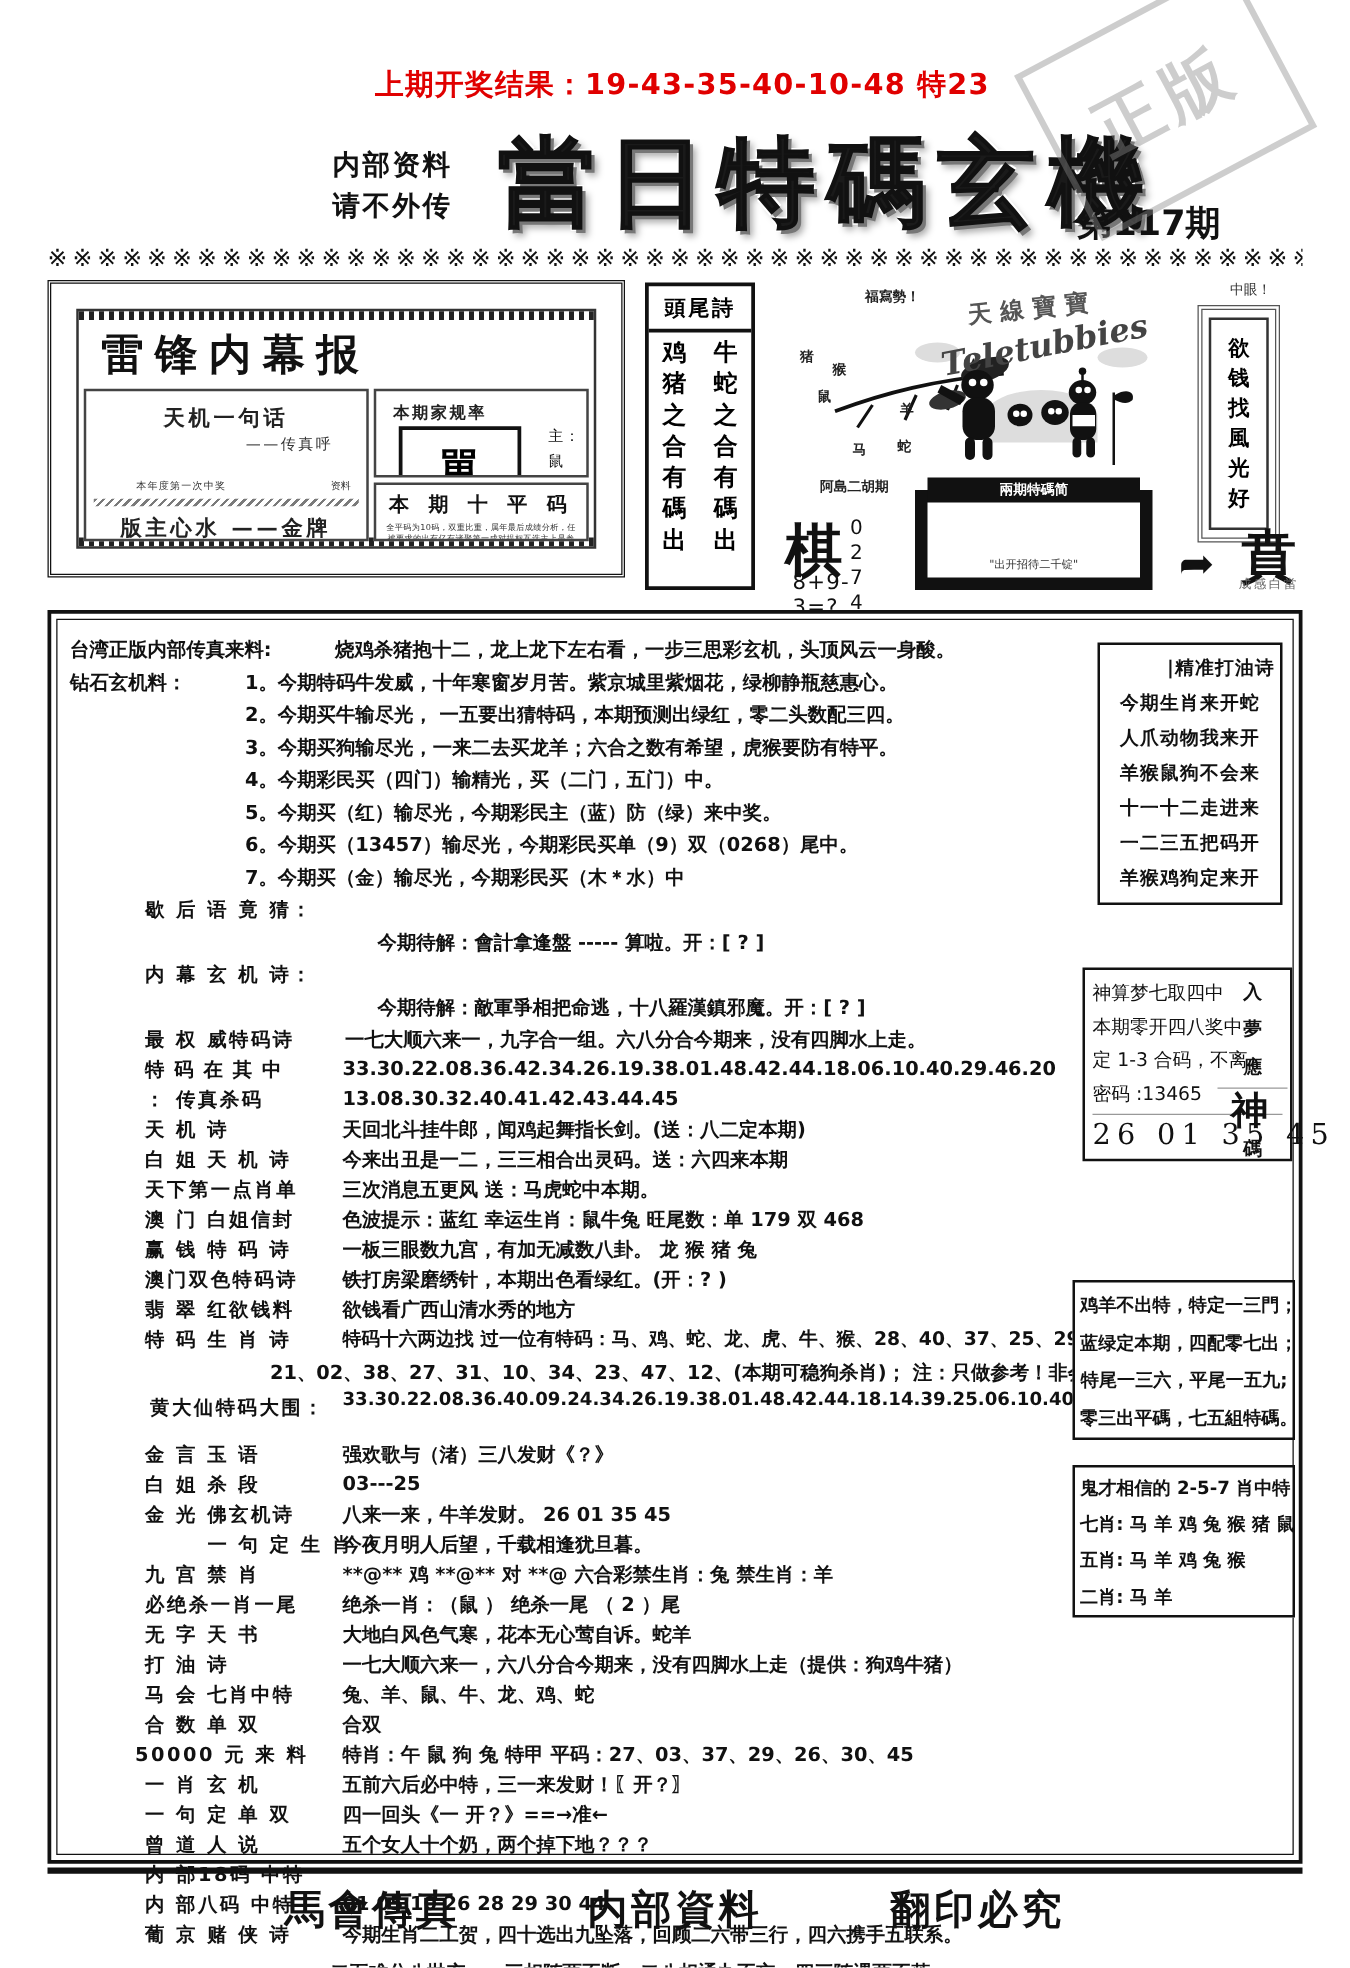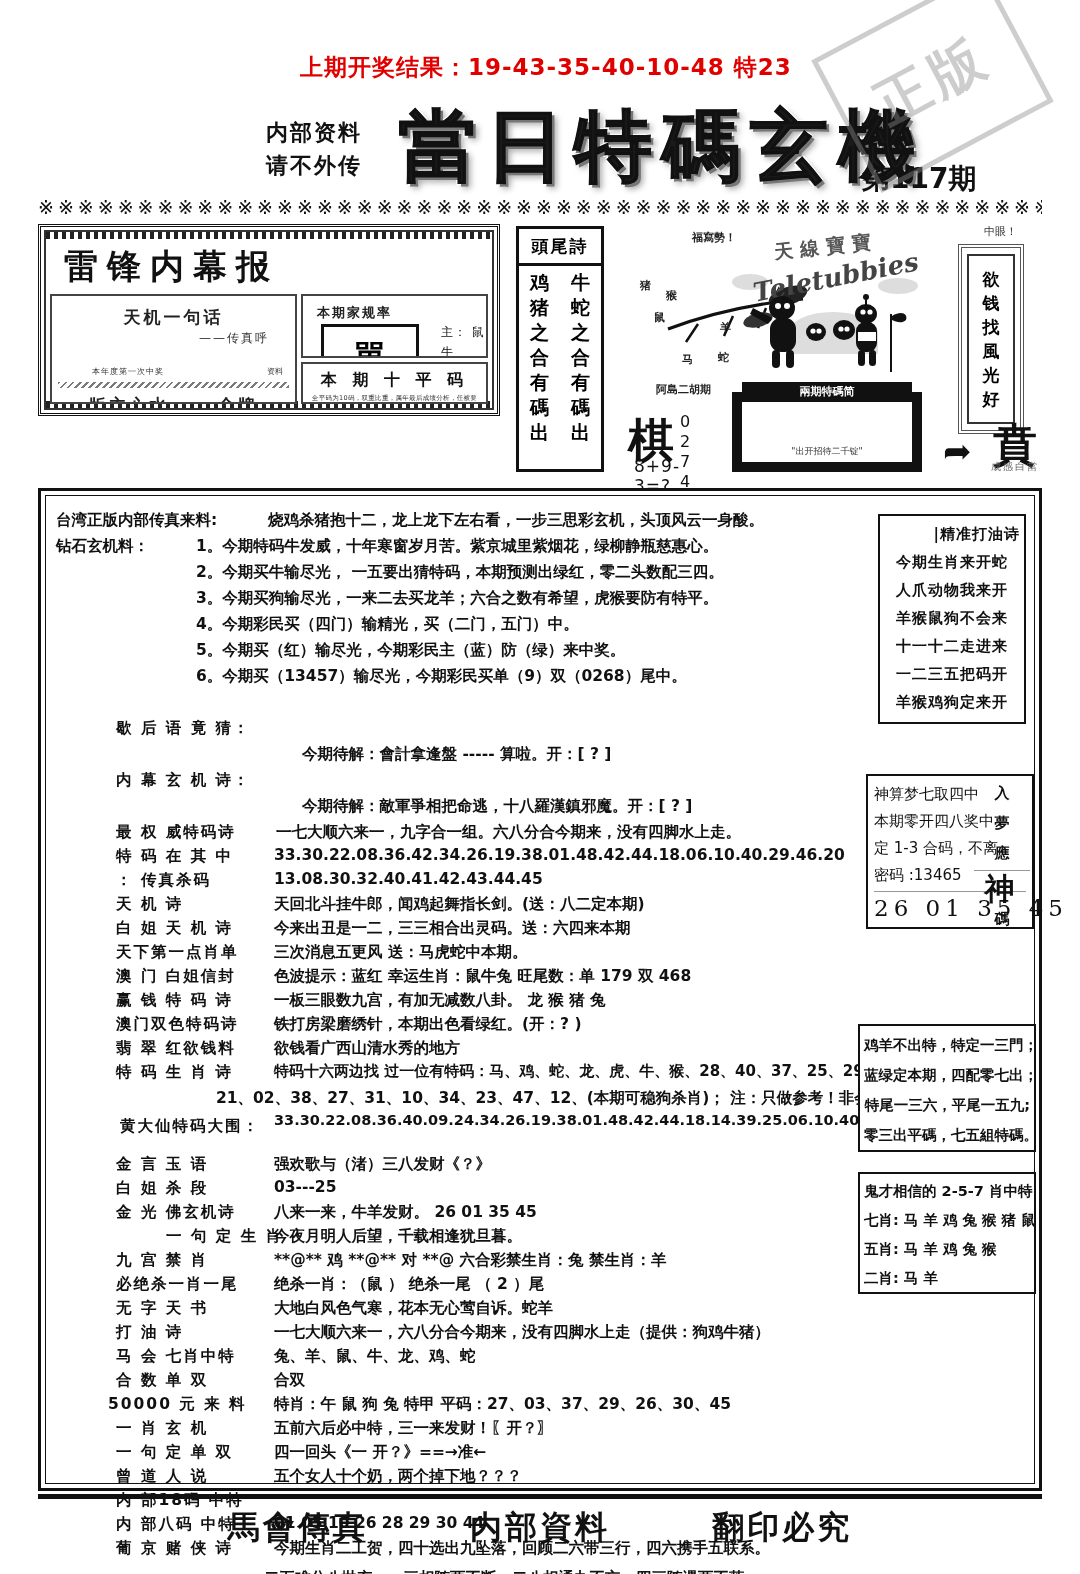--- a/index.html
+++ b/index.html
@@ -58,23 +58,23 @@
     position:absolute;left:38px;top:196px;width:1004px;
     font-size:19px;color:#111;letter-spacing:4px;
     overflow:hidden;white-space:nowrap;height:24px;
     font-family:"DejaVu Sans","Liberation Sans",sans-serif;
   }
 
   
   .band{position:absolute;left:38px;top:224px;width:1004px;height:262px;}
 
   .poster{
-    position:absolute;left:0;top:0;width:462px;height:192px;
+    position:absolute;left:0;top:0;width:462px;height:238px;
     border:3px double #111;box-sizing:border-box;background:#fff;
-    padding:3px;
+    padding:20px;
   }
   .poster-inner{border:2px solid #333;height:100%;box-sizing:border-box;position:relative;
     background:
       repeating-linear-gradient(90deg,#222 0 4px,#fff 4px 8px) 0 0/100% 7px no-repeat,
       repeating-linear-gradient(90deg,#222 0 4px,#fff 4px 8px) 0 100%/100% 7px no-repeat,
       #fff;}
   .poster-title{
     position:absolute;left:18px;top:12px;
     font-size:34px;font-weight:bold;letter-spacing:9px;color:#111;
     font-family:"DejaVu Serif","Liberation Serif",serif;
@@ -388,29 +388,30 @@
       <div class="txt b" style="left:10px;top:14px;">台湾正版内部传真来料:</div>
       <div class="txt b" style="left:222px;top:14px;">烧鸡杀猪抱十二，龙上龙下左右看，一步三思彩玄机，头顶风云一身酸。</div>
 
       <div class="txt b" style="left:10px;top:40px;">钻石玄机料：</div>
       <div class="txt b" style="left:150px;top:40px;">1。今期特码牛发威，十年寒窗岁月苦。紫京城里紫烟花，绿柳静瓶慈惠心。</div>
       <div class="txt b" style="left:150px;top:66px;">2。今期买牛输尽光， 一五要出猜特码，本期预测出绿红，零二头数配三四。</div>
       <div class="txt b" style="left:150px;top:92px;">3。今期买狗输尽光，一来二去买龙羊；六合之数有希望，虎猴要防有特平。</div>
       <div class="txt b" style="left:150px;top:118px;">4。今期彩民买（四门）输精光，买（二门，五门）中。</div>
       <div class="txt b" style="left:150px;top:144px;">5。今期买（红）输尽光，今期彩民主（蓝）防（绿）来中奖。</div>
       <div class="txt b" style="left:150px;top:170px;">6。今期买（13457）输尽光，今期彩民买单（9）双（0268）尾中。</div>
+      <div class="txt b" style="left:150px;top:196px;">7。今期买（金）输尽光，今期彩民买（木＊水）中</div>
 
       <div class="txt lbl" style="left:70px;top:222px;">歇 后 语 竟 猜：</div>
       <div class="txt b" style="left:256px;top:248px;">今期待解：會計拿逢盤 ----- 算啦。开：[ ? ]</div>
       <div class="txt lbl" style="left:70px;top:274px;">内 幕 玄 机 诗：</div>
       <div class="txt b" style="left:256px;top:300px;">今期待解：敵軍爭相把命逃，十八羅漢鎮邪魔。开：[ ? ]</div>
 
       <div class="txt lbl" style="left:70px;top:326px;">最 权 威特码诗</div>
       <div class="txt b" style="left:230px;top:326px;">一七大顺六来一，九字合一组。六八分合今期来，没有四脚水上走。</div>
-      <div class="txt lbl" style="left:70px;top:350px;">特 码 在 其 中</div>
+      <div class="txt lbl" style="left:70px;top:350px;font-family:Liberation Serif, serif;">特 码 在 其 中</div>
       <div class="txt b" style="left:228px;top:350px;">33.30.22.08.36.42.34.26.19.38.01.48.42.44.18.06.10.40.29.46.20</div>
       <div class="txt lbl" style="left:70px;top:374px;">：     传真杀码</div>
       <div class="txt b" style="left:228px;top:374px;">13.08.30.32.40.41.42.43.44.45</div>
       <div class="txt lbl" style="left:70px;top:398px;">天 机 诗</div>
       <div class="txt b" style="left:228px;top:398px;">天回北斗挂牛郎，闻鸡起舞指长剑。(送：八二定本期)</div>
       <div class="txt lbl" style="left:70px;top:422px;">白 姐 天 机 诗</div>
       <div class="txt b" style="left:228px;top:422px;">今来出丑是一二，三三相合出灵码。送：六四来本期</div>
       <div class="txt lbl" style="left:70px;top:446px;">天下第一点肖单</div>
       <div class="txt b" style="left:228px;top:446px;">三次消息五更风 送：马虎蛇中本期。</div>
       <div class="txt lbl" style="left:70px;top:470px;">澳 门 白姐信封</div>

